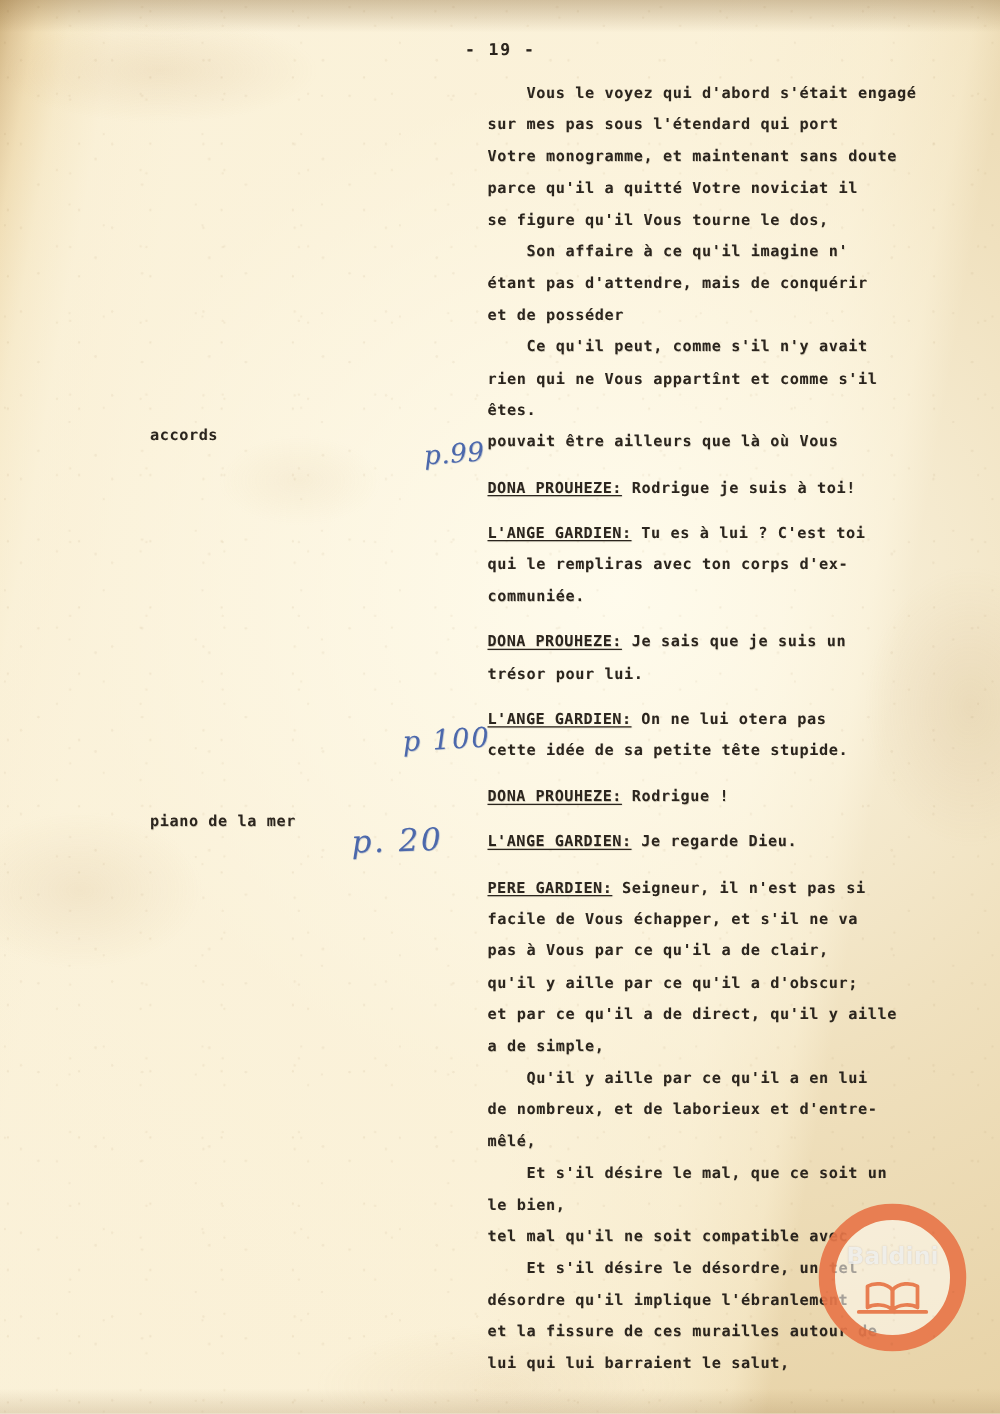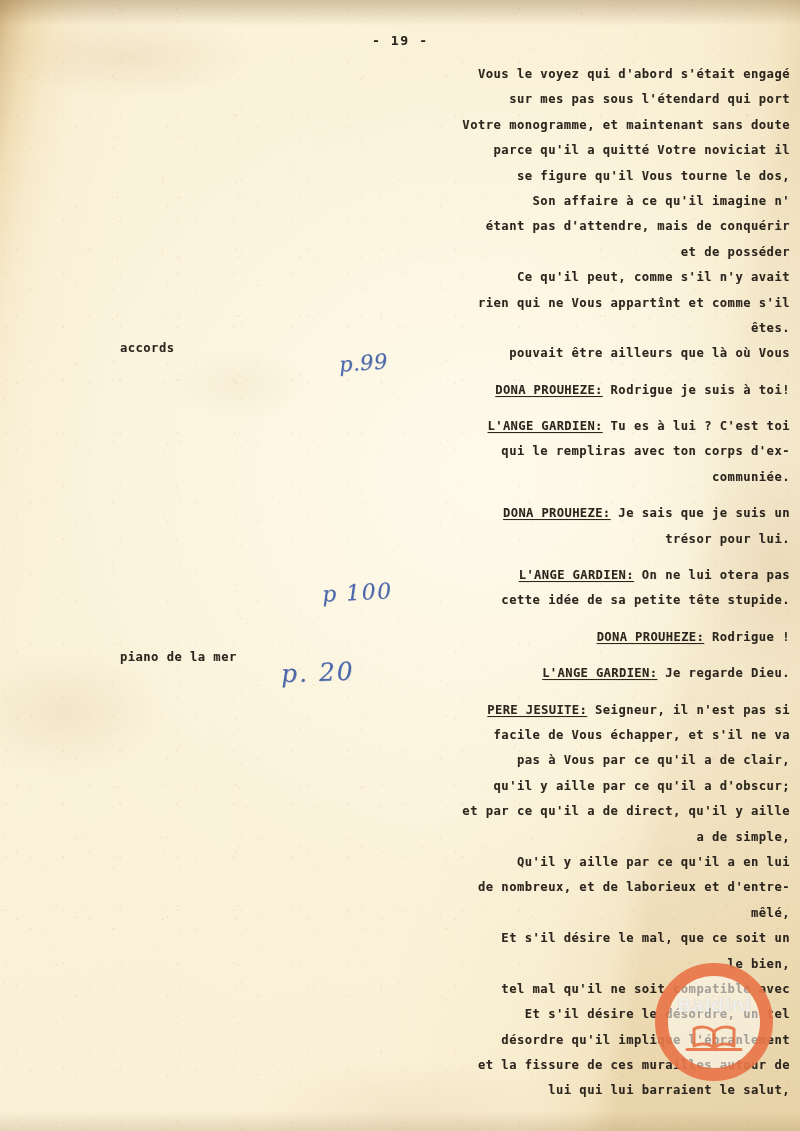--- a/index.html
+++ b/index.html
@@ -86,21 +86,20 @@
     top: 33px;
     font-size: 13px;
     letter-spacing: 1.6px;
   }
 
   #body-col {
     position: absolute;
     left: 390px;
     top: 62px;
     width: 400px;
-    text-align: right;
   }
 
   .para { margin: 0 0 0 0; }
   .para + .para { margin-top: 0px; }
 
   .line {
     display: block;
     height: 25.4px;
     line-height: 25.4px;
     font-family: "DejaVu Sans Mono", "Liberation Mono", monospace;
@@ -255,21 +254,21 @@
       <div class="speech-gap"></div>
       <div class="para">
         <span class="line"><span class="spk">DONA PROUHEZE:</span> Rodrigue !</span>
       </div>
       <div class="speech-gap"></div>
       <div class="para">
         <span class="line"><span class="spk">L'ANGE GARDIEN:</span> Je regarde Dieu.</span>
       </div>
       <div class="speech-gap"></div>
       <div class="para">
-        <span class="line"><span class="spk">PERE JESUITE:</span> Seigneur, il n'est pas si</span>
+        <span class="line"><span class="spk">PERE GARDIEN:</span> Seigneur, il n'est pas si</span>
         <span class="line">facile de Vous échapper, et s'il ne va</span>
         <span class="line">pas à Vous par ce qu'il a de clair,</span>
         <span class="line">qu'il y aille par ce qu'il a d'obscur;</span>
         <span class="line">et par ce qu'il a de direct, qu'il y aille</span>
         <span class="line">a de simple,</span>
       </div>
       <div class="para">
         <span class="line">    Qu'il y aille par ce qu'il a en lui</span>
         <span class="line">de nombreux, et de laborieux et d'entre-</span>
         <span class="line">mêlé,</span>

